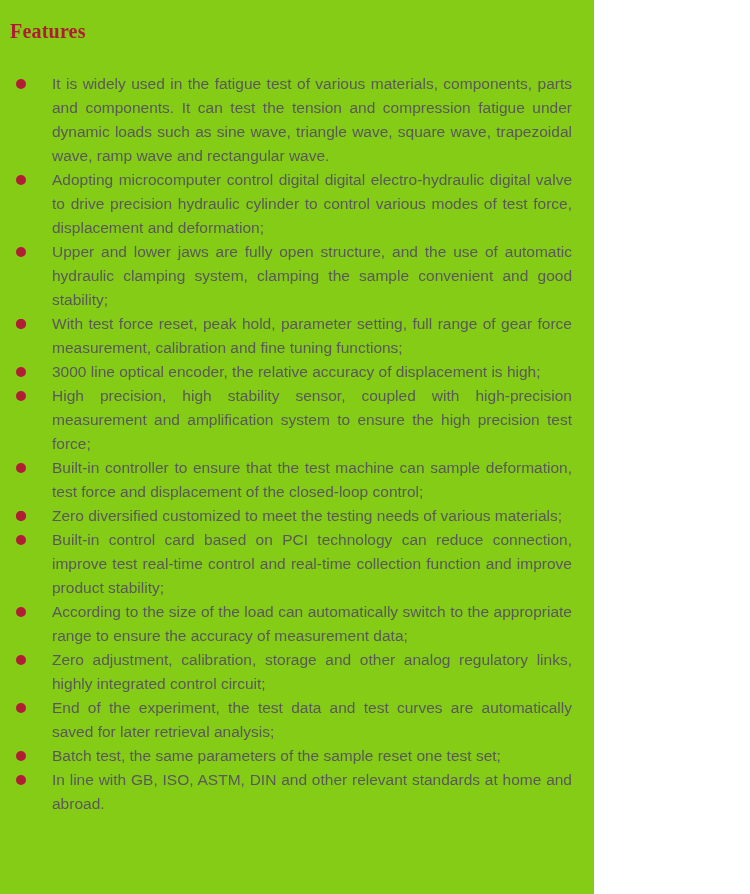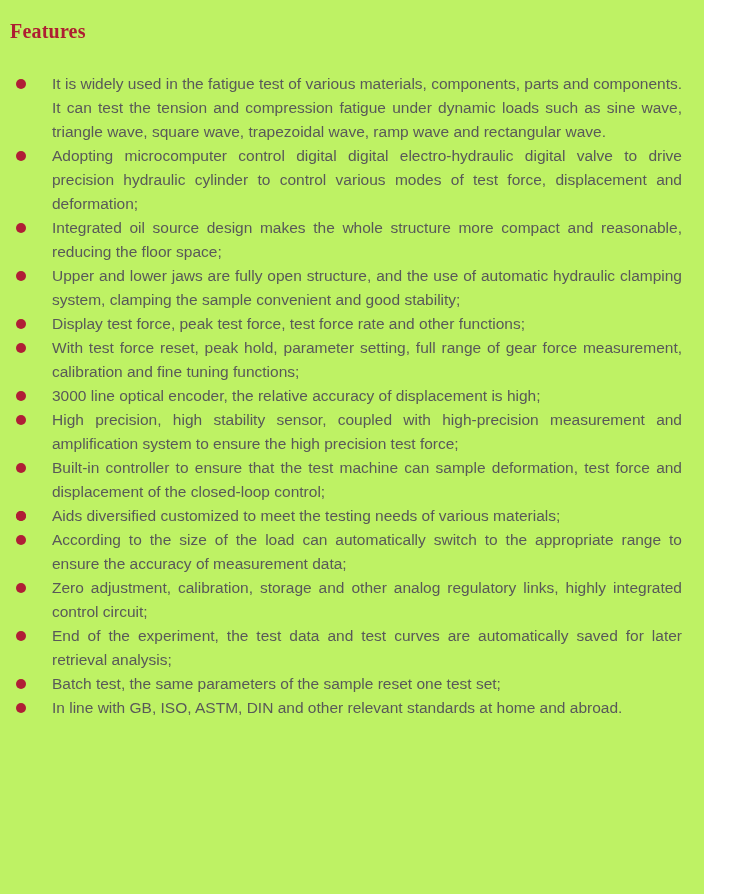--- a/index.html
+++ b/index.html
@@ -2,23 +2,23 @@
 <html><head>
 <meta charset="utf-8">
 <style>
   html, body {
     margin: 0;
     padding: 0;
     background: #ffffff;
   }
   .page {
     position: relative;
-    width: 704px;
+    width: 594px;
     height: 894px;
-    background: #bef264;
+    background: #84cc16;
     overflow: hidden;
     font-family: "Liberation Sans", sans-serif;
   }
   .heading {
     margin: 0;
     padding: 20px 0 0 10px;
     font-family: "Liberation Serif", serif;
     font-weight: bold;
     font-size: 20px;
     color: #ae1e32;
@@ -49,28 +49,28 @@
   }
 </style>
 </head>
 <body>
 
 <div class="page">
   <h2 class="heading">Features</h2>
   <ul class="feature-list" id="feature-list">
       <li class="feature-item"><span class="bullet"></span><span>It is widely used in the fatigue test of various materials, components, parts and components. It can test the tension and compression fatigue under dynamic loads such as sine wave, triangle wave, square wave, trapezoidal wave, ramp wave and rectangular wave.</span></li>
       <li class="feature-item"><span class="bullet"></span><span>Adopting microcomputer control digital digital electro-hydraulic digital valve to drive precision hydraulic cylinder to control various modes of test force, displacement and deformation;</span></li>
-      <li class="feature-item"><span class="bullet"></span><span>Integrated oil source design makes the whole structure more compact and reasonable, reducing the floor space;</span></li>
       <li class="feature-item"><span class="bullet"></span><span>Upper and lower jaws are fully open structure, and the use of automatic hydraulic clamping system, clamping the sample convenient and good stability;</span></li>
-      <li class="feature-item"><span class="bullet"></span><span>Display test force, peak test force, test force rate and other functions;</span></li>
+      <li class="feature-item"><span class="bullet"></span></li>
       <li class="feature-item"><span class="bullet"></span><span>With test force reset, peak hold, parameter setting, full range of gear force measurement, calibration and fine tuning functions;</span></li>
       <li class="feature-item"><span class="bullet"></span><span>3000 line optical encoder, the relative accuracy of displacement is high;</span></li>
       <li class="feature-item"><span class="bullet"></span><span>High precision, high stability sensor, coupled with high-precision measurement and amplification system to ensure the high precision test force;</span></li>
       <li class="feature-item"><span class="bullet"></span><span>Built-in controller to ensure that the test machine can sample deformation, test force and displacement of the closed-loop control;</span></li>
       <li class="feature-item"><span class="bullet"></span></li>
-      <li class="feature-item"><span class="bullet"></span><span>Aids diversified customized to meet the testing needs of various materials;</span></li>
+      <li class="feature-item"><span class="bullet"></span><span>Zero diversified customized to meet the testing needs of various materials;</span></li>
+      <li class="feature-item"><span class="bullet"></span><span>Built-in control card based on PCI technology can reduce connection, improve test real-time control and real-time collection function and improve product stability;</span></li>
       <li class="feature-item"><span class="bullet"></span><span>According to the size of the load can automatically switch to the appropriate range to ensure the accuracy of measurement data;</span></li>
       <li class="feature-item"><span class="bullet"></span><span>Zero adjustment, calibration, storage and other analog regulatory links, highly integrated control circuit;</span></li>
       <li class="feature-item"><span class="bullet"></span><span>End of the experiment, the test data and test curves are automatically saved for later retrieval analysis;</span></li>
       <li class="feature-item"><span class="bullet"></span><span>Batch test, the same parameters of the sample reset one test set;</span></li>
       <li class="feature-item"><span class="bullet"></span><span>In line with GB, ISO, ASTM, DIN and other relevant standards at home and abroad.</span></li>
     </ul>
 </div>
 
 </body></html>

